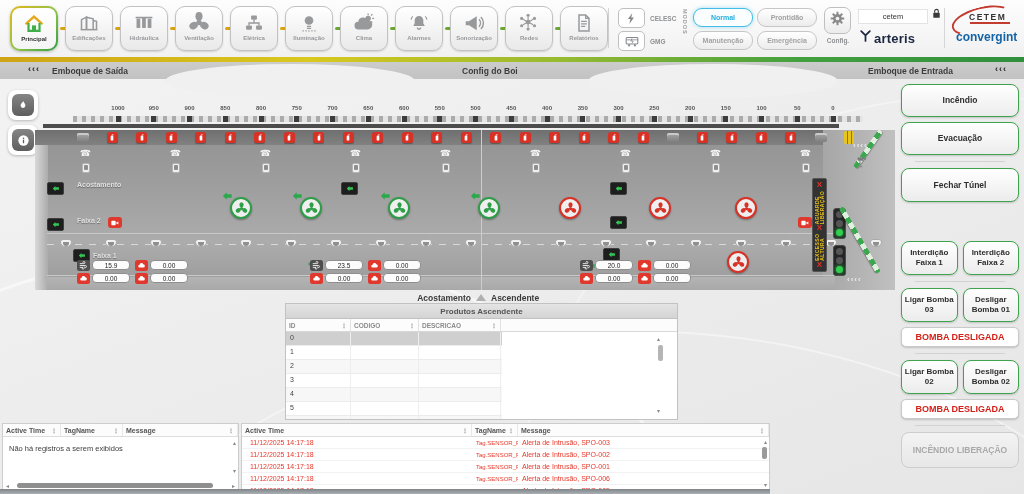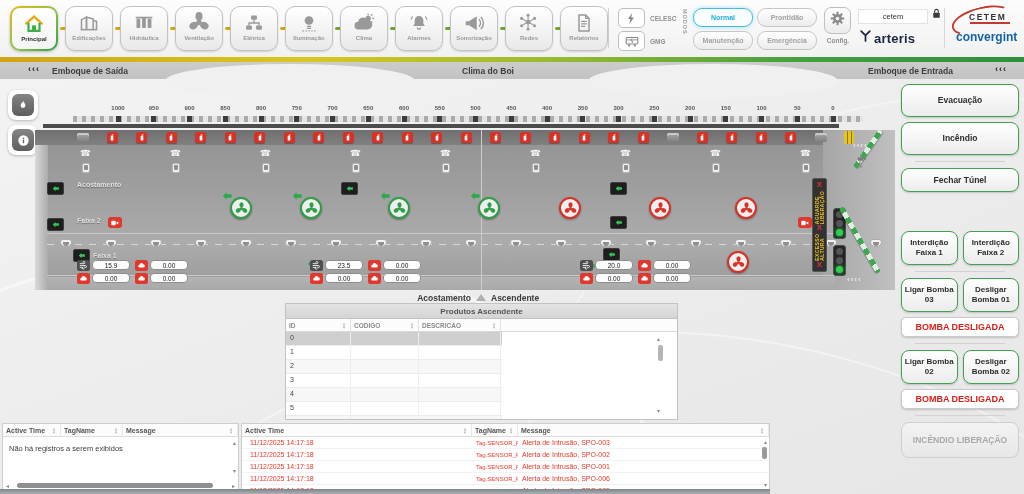--- a/index.html
+++ b/index.html
@@ -312,21 +312,21 @@
       <div class="mode-btn" style="left: 693px; top: 31px;">Manutenção</div>
       <div class="mode-btn" style="left: 757px; top: 31px;">Emergência</div>
     </div>
 
   <div id="strip"></div>
   <div id="locbar"></div>
   <div class="loc-bump" style="left:165px;width:250px"></div>
   <div class="loc-bump" style="left:588px;width:250px"></div>
   <span class="loc-ar" style="left:28px">‹‹‹</span>
   <span class="loc-txt" style="left:52px">Emboque de Saída</span>
-  <span class="loc-txt" style="left:462px">Clima do Boi</span>
+  <span class="loc-txt" style="left:462px">Config do Boi</span>
   <span class="loc-txt" style="left:868px">Emboque de Entrada</span>
   <span class="loc-ar" style="left:995px">‹‹‹</span>
 
   <div class="side-card" style="top:90px">
       <div class="side-inner" id="flame-slot">
         <svg width="12" height="13" viewBox="0 0 24 24" xmlns="http://www.w3.org/2000/svg">
           <path d="M12 2.5c.8 3.2 4.8 5.2 4.8 9.6a4.8 4.8 0 01-9.6 0c0-3 2.3-4.5 3.1-7.1.8 1.4 1.7 2.1 1.7-2.5z" fill="currentColor"></path>
         </svg>
       </div>
     </div>
@@ -933,24 +933,24 @@
           <div class="pp-c" style="width:68px"></div>
           <div class="pp-c" style="width:82px"></div>
         </div>
       </div>
       <div class="scrgl" style="left: 371px; top: 32px;">▴</div>
       <div class="vthumb" style="left: 372px; top: 41px; width: 5px; height: 16px;"></div>
       <div class="scrgl" style="left: 371px; top: 104px;">▾</div>
     </div>
 
   <div id="rpanel">
+      <div class="rp-btn" style="height: 33px; padding: 2px 6px;">Incêndio</div>
       <div class="rp-btn" style="height: 33px; padding: 2px 6px;">Evacuação</div>
-      <div class="rp-btn" style="height: 33px; padding: 2px 6px;">Incêndio</div>
       <div class="rp-div"></div>
-      <div class="rp-btn" style="height: 24px; padding: 2px 6px;">Fechar Túnel</div>
+      <div class="rp-btn" style="height: 34px; padding: 2px 6px;">Fechar Túnel</div>
       <div class="rp-pair" style="height: 34px; margin-top: 34px;">
         <div class="rp-btn">Interdição Faixa 1</div>
         <div class="rp-btn">Interdição Faixa 2</div>
       </div>
       <div class="rp-div"></div>
       <div class="rp-pair" style="height: 34px;">
         <div class="rp-btn">Ligar Bomba 03</div>
         <div class="rp-btn">Desligar Bomba 01</div>
       </div>
       <div class="rp-btn alert" style="height: 20px; padding: 2px 6px;">BOMBA DESLIGADA</div>

